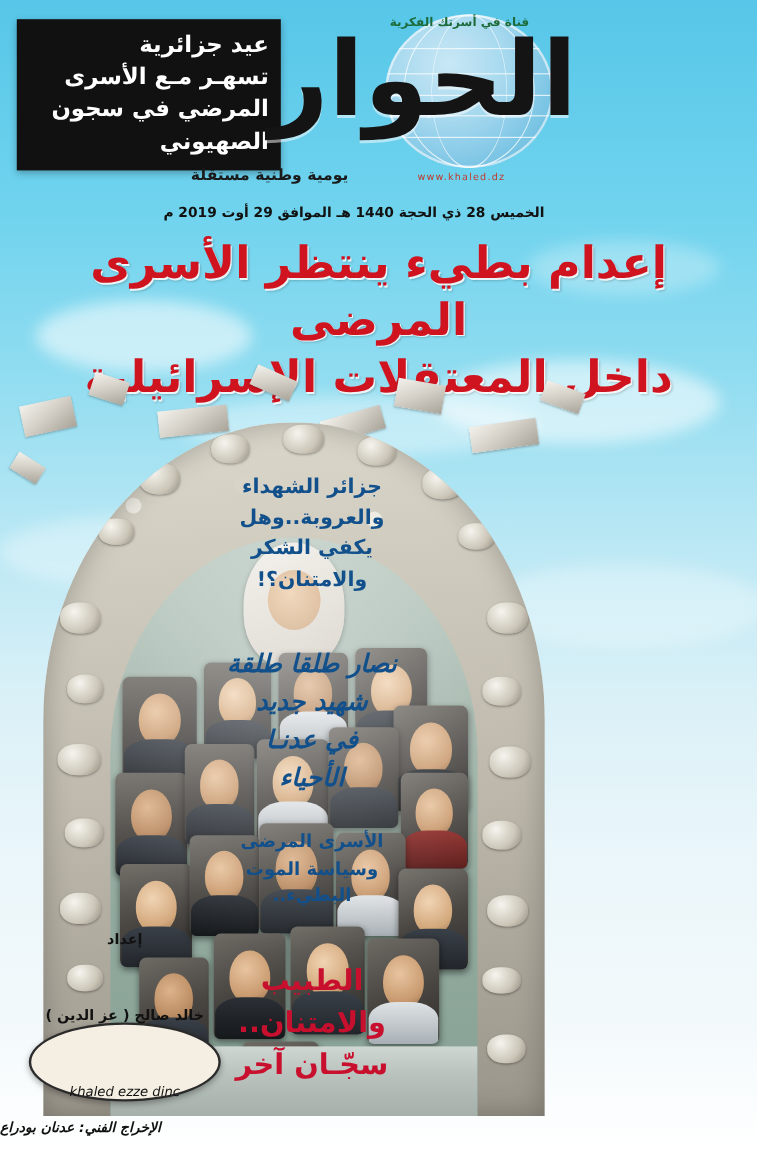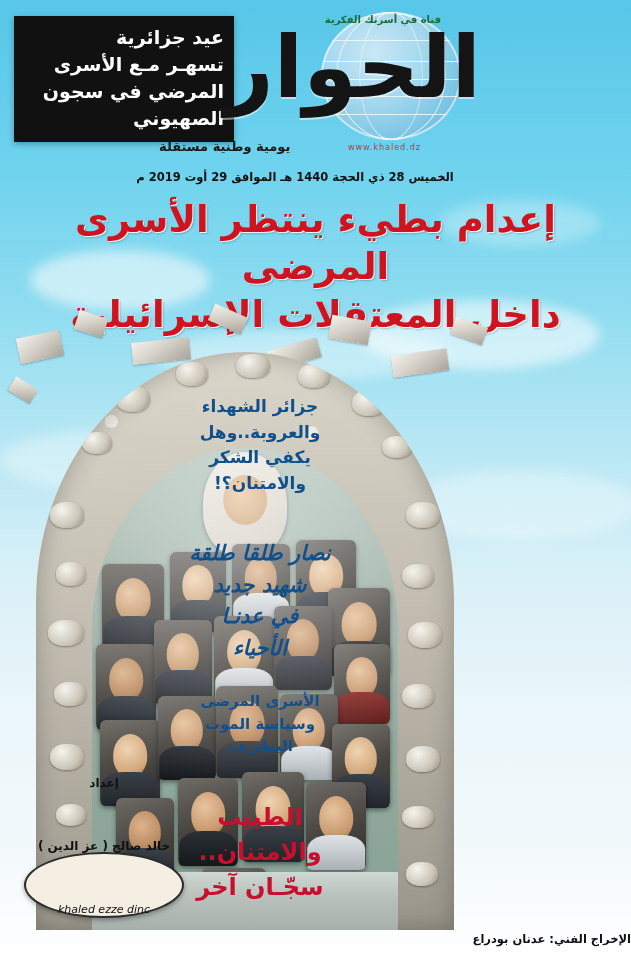--- a/index.html
+++ b/index.html
@@ -337,25 +337,26 @@
     gap: 48px;
   }
   .credit-oval .l1 { font-size: 12px; font-weight: 700; }
   .credit-oval .l2 { font-size: 12px; font-weight: 700; margin-top: 1px;}
   .credit-oval .l3 { font-size: 11px; font-style: italic; margin-top: 2px; direction: ltr;}
 
   .bottom-credit {
     position: absolute;
     left: 0; right: 0;
     bottom: 14px;
-    text-align: right;
+    text-align: left;
     direction: rtl;
     font-size: 11.5px;
     font-weight: 700;
     color: #111;
+    font-style: italic;
   }
 </style>
 </head>
 <body>
 
 <div class="page">
 
   <div class="cloud c1"></div>
   <div class="cloud c2"></div>
   <div class="cloud c3"></div>

